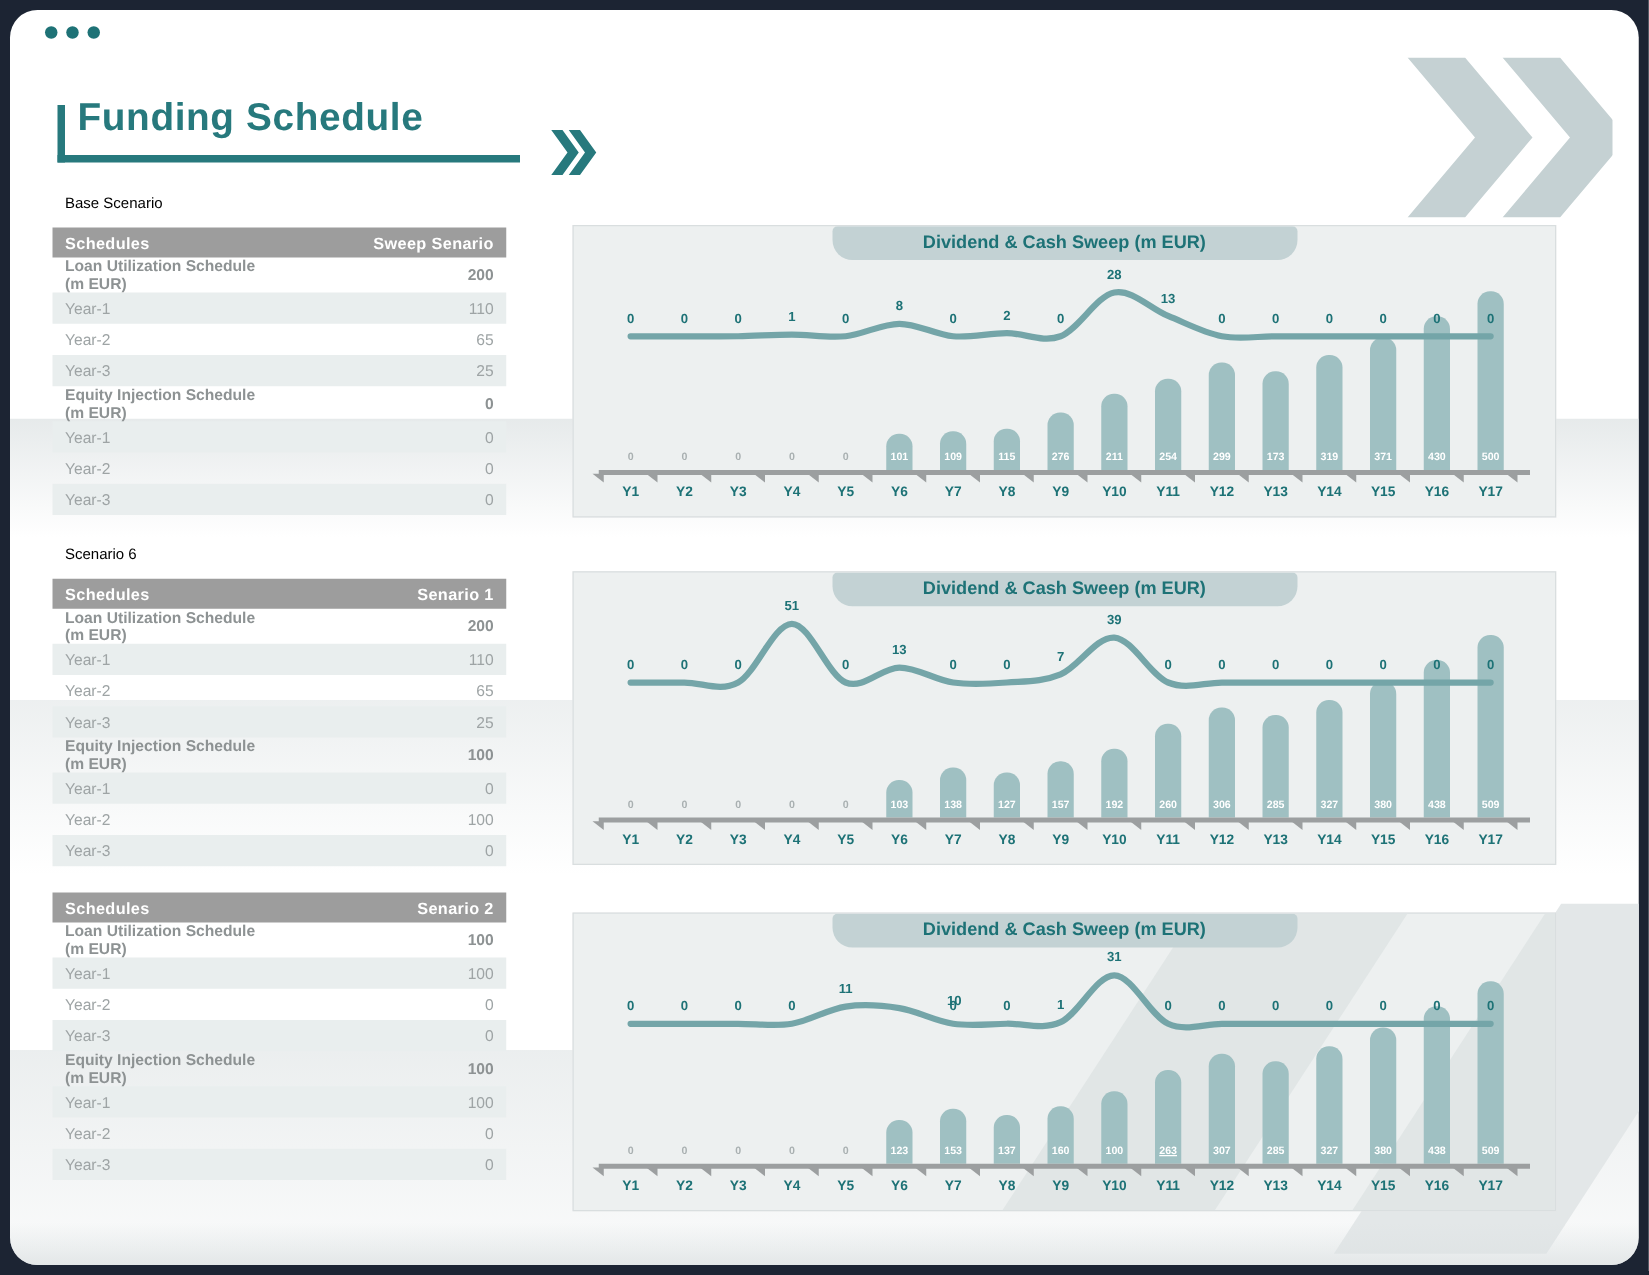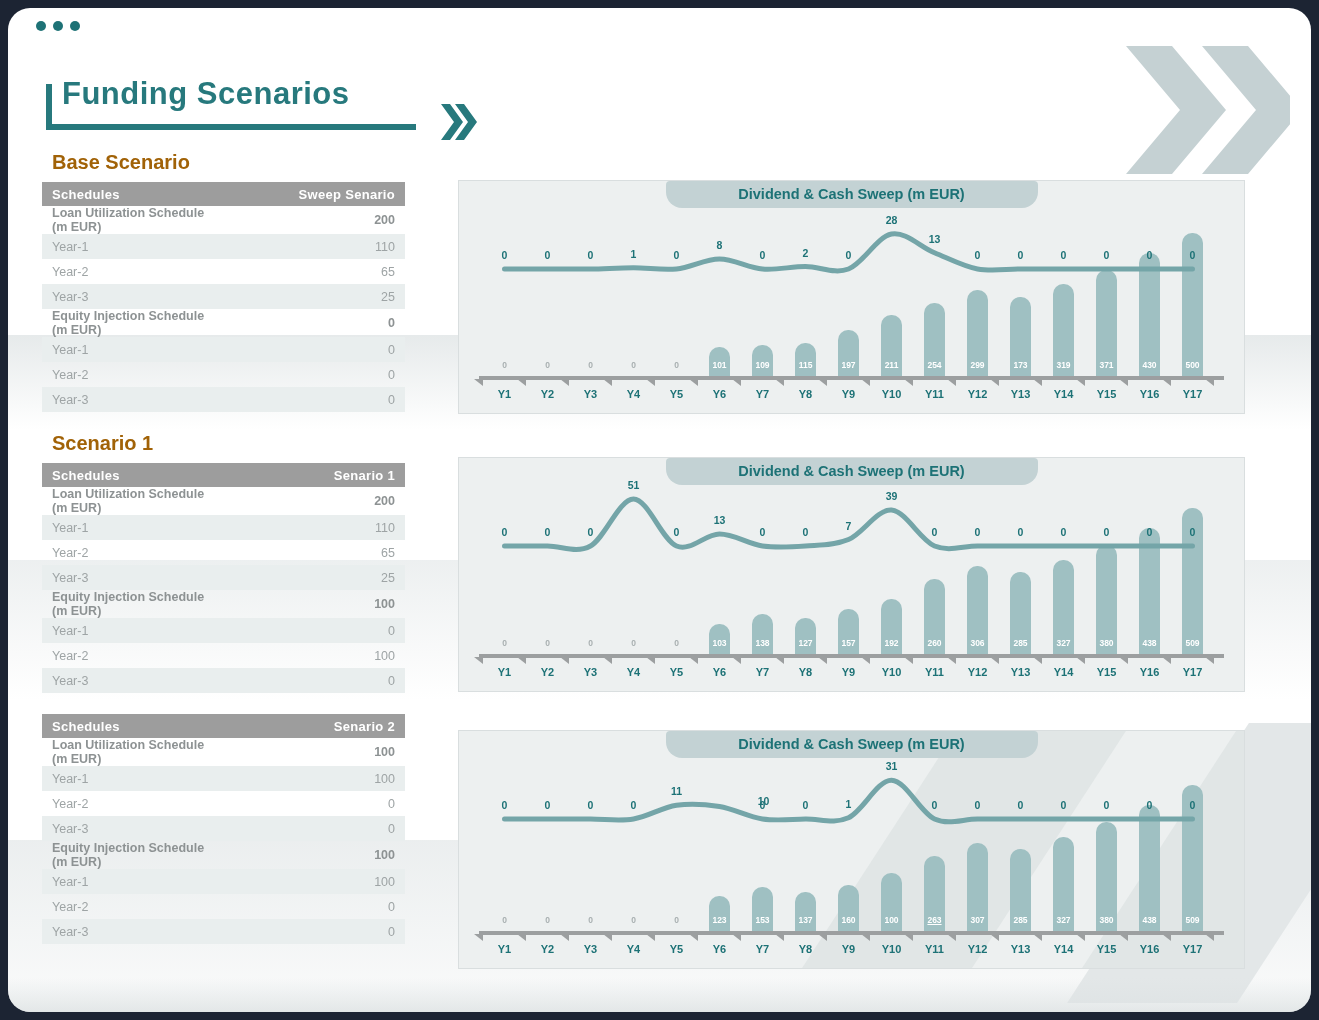--- a/index.html
+++ b/index.html
@@ -24,21 +24,21 @@
   .gutter-wm{position:absolute;width:170px;background:#e3e7e8;transform:skewX(-33deg);z-index:0;}
   
   .title-block{position:absolute;left:38px;top:64px;width:480px;height:70px;z-index:2;}
   .title-block h1{margin:0;padding-left:16px;font-size:31px;line-height:44px;font-weight:bold;color:#27797d;letter-spacing:0.5px;}
   .title-bar-left{position:absolute;left:0;top:12px;width:6px;height:46px;background:#27797d;}
   .title-underline{position:absolute;left:0;top:52px;width:370px;height:6px;background:#27797d;}
   .title-chevron{position:absolute;left:391px;top:32px;}
   .corner-chevrons{position:absolute;left:1090px;top:38px;z-index:1;}
   
   .scenario{position:absolute;left:34px;width:363px;z-index:2;}
-  .scenario h2{margin:0 0 11px 10px;font-size:20px;line-height:18px;font-weight:bold;color:#a16207;}
+  .scenario h2{margin:0 0 11px 10px;font-size:12px;line-height:18px;font-weight:normal;color:#000000;}
   table.sched{width:363px;border-collapse:collapse;table-layout:fixed;}
   table.sched th{
     background:#9d9d9d;color:#ffffff;font-size:13px;font-weight:bold;
     height:24px;padding:0 10px;letter-spacing:0.3px;
   }
   table.sched th:first-child{text-align:left;}
   table.sched th:last-child{text-align:right;}
   table.sched td{height:25px;font-size:12.5px;padding:0 10px;color:#9ea4a5;}
   table.sched td.val{text-align:right;}
   table.sched tr.shaded td{background:#e9eeee;}
@@ -81,21 +81,21 @@
 
   <div class="corner-chevrons">
     <svg width="192" height="128" viewBox="0 0 192 128">
       <polygon points="28,0 74,0 128,64 74,128 28,128 82,64" fill="#c5d1d3"></polygon>
       <polygon points="104,0 150,0 204,64 150,128 104,128 158,64" fill="#c5d1d3"></polygon>
     </svg>
   </div>
 
   <div class="title-block">
     <div class="title-bar-left"></div>
-    <h1>Funding Scenarios</h1>
+    <h1>Funding Schedule</h1>
     <div class="title-underline"></div>
     <div class="title-chevron">
       <svg width="42" height="36" viewBox="0 0 42 36">
         <polygon points="4,0 13,0 26,18 13,36 4,36 17,18" fill="#27797d"></polygon>
         <polygon points="18,0 27,0 40,18 27,36 18,36 31,18" fill="#27797d"></polygon>
       </svg>
     </div>
   </div>
 
   <section class="scenario" style="top:145px;">
@@ -138,21 +138,21 @@
           </tr>
           <tr class="shaded">
             <td>Year-3</td>
             <td class="val">0</td>
           </tr>
         </tbody>
     </table>
   </section>
 
   <section class="scenario" style="top:426px;">
-    <h2>Scenario 1</h2>
+    <h2>Scenario 6</h2>
     <table class="sched">
       <thead>
           <tr>
         <th>Schedules</th>
         <th>Senario 1</th>
       </tr>
         </thead>
       <tbody>
           <tr class="section">
             <td>Loan Utilization Schedule (m EUR)</td>
@@ -242,21 +242,21 @@
         <span class="lbl bar-lbl" style="left: 131.5px; top: 179px; color: rgb(169, 176, 177);">0</span>
         <span class="lbl bar-lbl" style="left: 174.5px; top: 179px; color: rgb(169, 176, 177);">0</span>
         <span class="lbl bar-lbl" style="left: 217.5px; top: 179px; color: rgb(169, 176, 177);">0</span>
         <div class="bar" style="left: 250px; top: 166.013px; height: 28.987px;"></div>
         <span class="lbl bar-lbl" style="left: 260.5px; top: 179px; color: rgb(255, 255, 255);">101</span>
         <div class="bar" style="left: 293px; top: 163.717px; height: 31.283px;"></div>
         <span class="lbl bar-lbl" style="left: 303.5px; top: 179px; color: rgb(255, 255, 255);">109</span>
         <div class="bar" style="left: 336px; top: 161.995px; height: 33.005px;"></div>
         <span class="lbl bar-lbl" style="left: 346.5px; top: 179px; color: rgb(255, 255, 255);">115</span>
         <div class="bar" style="left: 379px; top: 149.367px; height: 45.633px;"></div>
-        <span class="lbl bar-lbl" style="left: 389.5px; top: 179px; color: rgb(255, 255, 255);">197</span>
+        <span class="lbl bar-lbl" style="left: 389.5px; top: 179px; color: rgb(255, 255, 255);">276</span>
         <div class="bar" style="left: 422px; top: 134.443px; height: 60.557px;"></div>
         <span class="lbl bar-lbl" style="left: 432.5px; top: 179px; color: rgb(255, 255, 255);">211</span>
         <div class="bar" style="left: 465px; top: 122.102px; height: 72.898px;"></div>
         <span class="lbl bar-lbl" style="left: 475.5px; top: 179px; color: rgb(255, 255, 255);">254</span>
         <div class="bar" style="left: 508px; top: 109.187px; height: 85.813px;"></div>
         <span class="lbl bar-lbl" style="left: 518.5px; top: 179px; color: rgb(255, 255, 255);">299</span>
         <div class="bar" style="left: 551px; top: 115.788px; height: 79.212px;"></div>
         <span class="lbl bar-lbl" style="left: 561.5px; top: 179px; color: rgb(255, 255, 255);">173</span>
         <div class="bar" style="left: 594px; top: 103.447px; height: 91.553px;"></div>
         <span class="lbl bar-lbl" style="left: 604.5px; top: 179px; color: rgb(255, 255, 255);">319</span>

